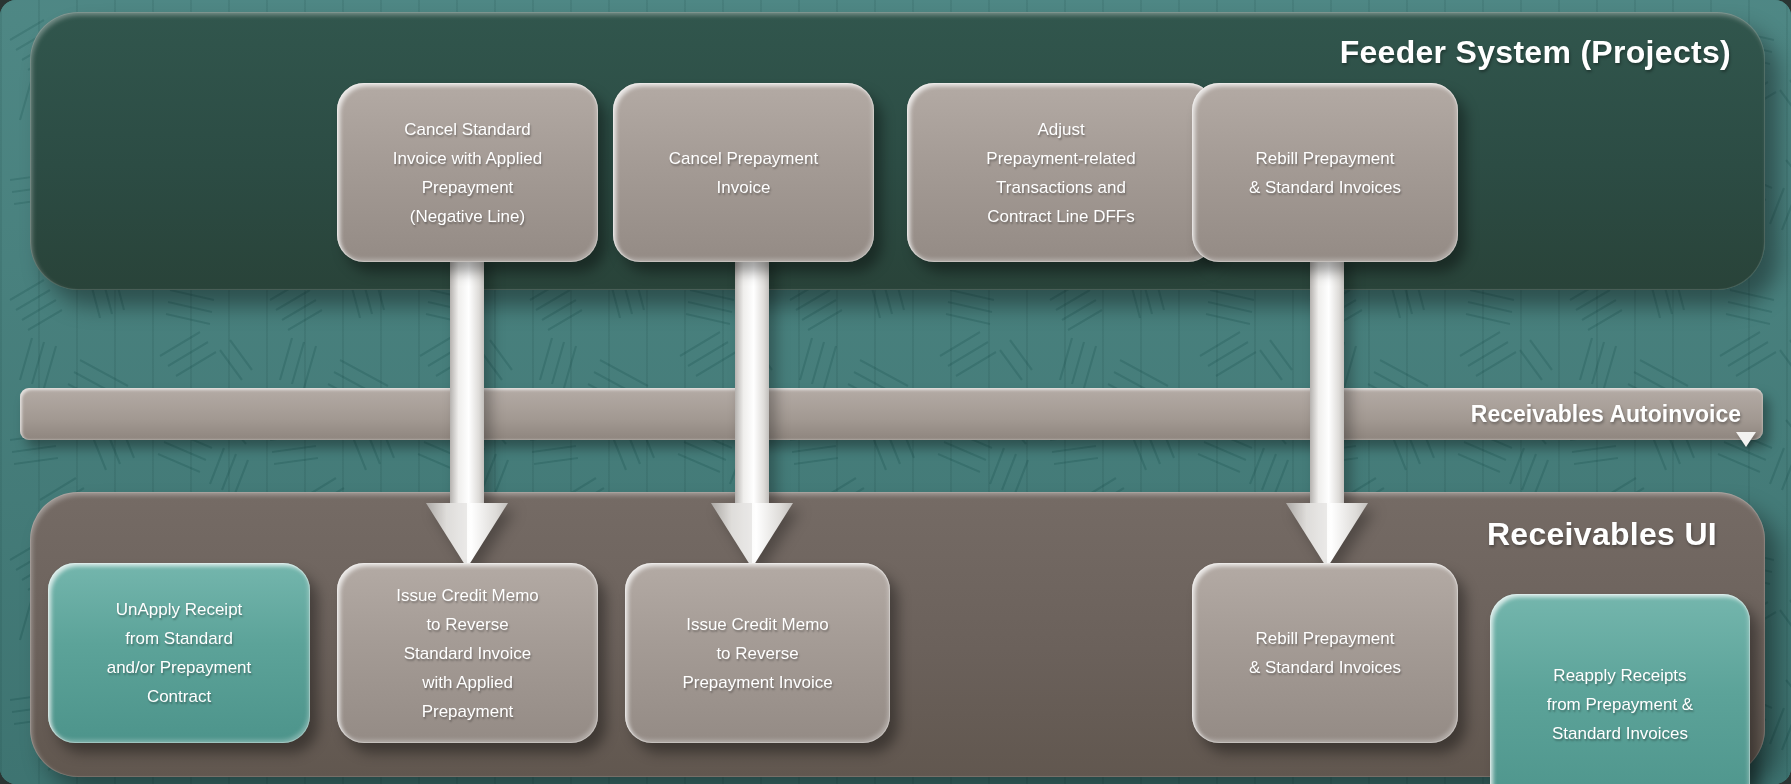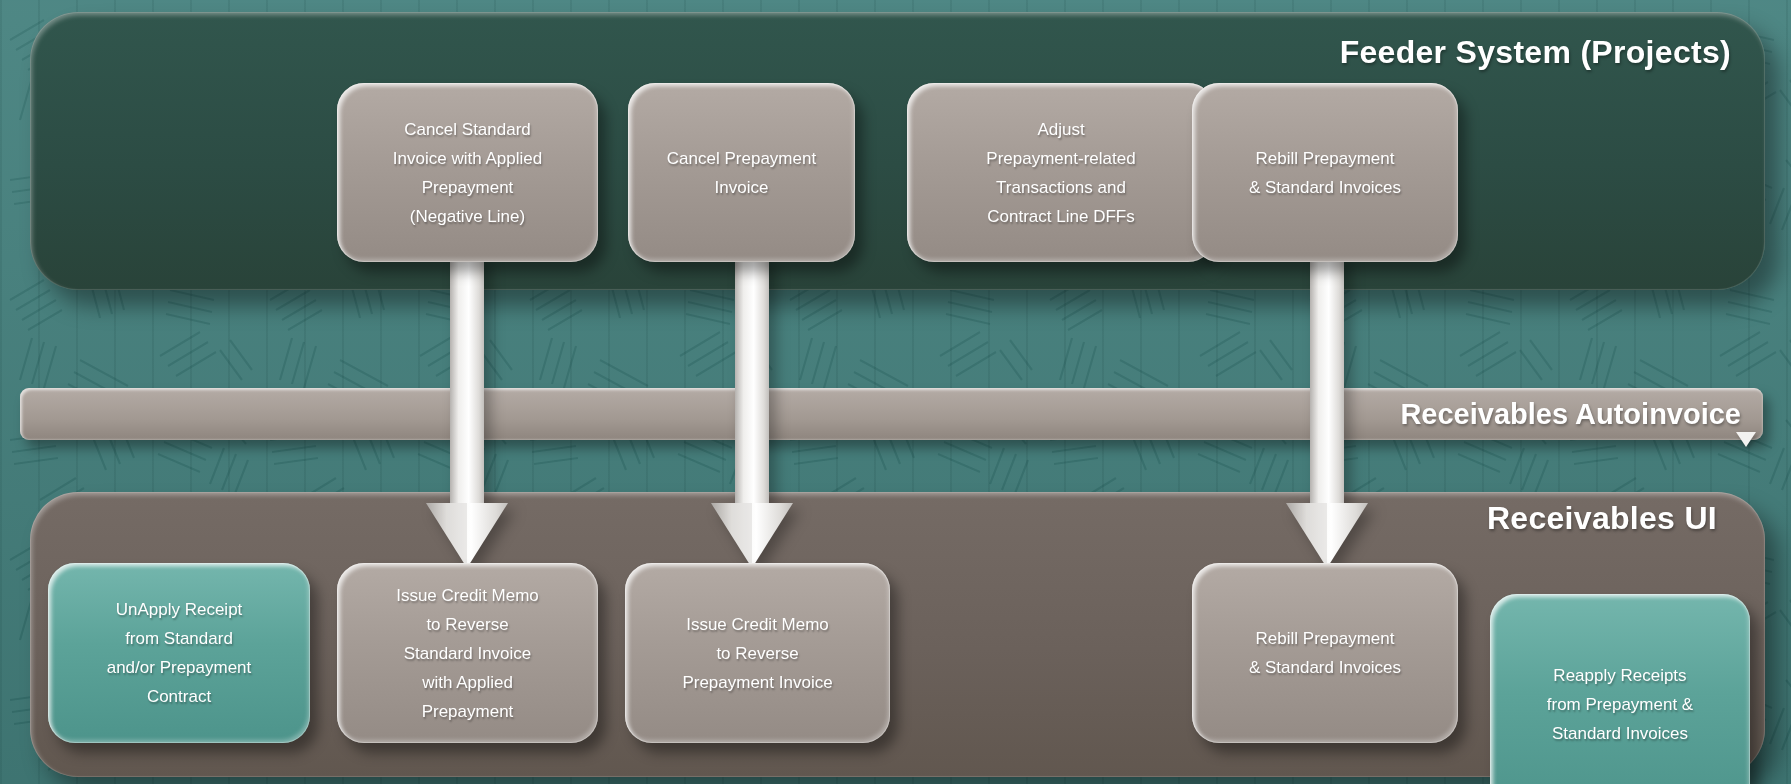--- a/index.html
+++ b/index.html
@@ -2,20 +2,21 @@
 <html><head>
 <meta charset="utf-8">
 <style>
   html,body{margin:0;padding:0;background:#2a3533;}
   .stage{
     position:relative;
     width:1791px;height:784px;
     overflow:hidden;
     font-family:"Liberation Sans","DejaVu Sans",sans-serif;
     background:#45817e;
+    border-radius:16px;
   }
   
   .bg{position:absolute;inset:0;z-index:0;}
   .bg svg{position:absolute;inset:0;}
   .bg::after{
     content:"";position:absolute;inset:0;
     background:
       repeating-linear-gradient(90deg, rgba(14,52,50,.10) 0 2px, transparent 2px 38px),
       linear-gradient(180deg, rgba(255,255,255,.05), rgba(0,0,0,.10));
   }
@@ -35,34 +36,34 @@
     left:30px;top:492px;width:1735px;height:285px;
     background:linear-gradient(180deg,#756b65 0%,#6b615b 55%,#61574f 100%);
     z-index:1;
   }
   .panel-title{
     position:absolute;right:34px;top:22px;
     color:#ffffff;font-weight:bold;font-size:32px;letter-spacing:.3px;
     text-shadow:1px 2px 3px rgba(0,0,0,.35);
     white-space:nowrap;
   }
-  .panel-receivables .panel-title{right:48px;top:8px;}
+  .panel-receivables .panel-title{right:48px;top:24px;}
   
   .ribbon{
     position:absolute;left:20px;top:388px;width:1743px;height:52px;
     border-radius:9px;
     background:linear-gradient(180deg,#b4aba5 0%,#a29992 60%,#8e857e 100%);
     box-shadow: inset 2px 2px 3px rgba(255,255,255,.65),
                 inset -1px -1px 2px rgba(255,255,255,.25),
                 6px 8px 12px rgba(0,0,0,.35);
     z-index:2;
   }
   .ribbon-label{
     position:absolute;right:22px;top:0;height:52px;line-height:52px;
-    color:#fff;font-weight:bold;font-size:29px;
+    color:#fff;font-weight:bold;font-size:23px;
     text-shadow:1px 2px 3px rgba(0,0,0,.35);
     white-space:nowrap;
   }
   .ribbon-fold{
     position:absolute;left:1736px;top:432px;width:0;height:0;
     border-left:10px solid transparent;border-right:10px solid transparent;
     border-top:15px solid #f3f2f0;
     filter:drop-shadow(2px 3px 2px rgba(0,0,0,.25));
     z-index:3;
   }
@@ -158,21 +159,21 @@
     <rect x="28" y="0" width="34" height="252" fill="url(#shaftGrad)"></rect>
     <polygon points="4,248 86,248 45,313" fill="url(#shaftGrad)"></polygon>
     <polygon points="4,248 45,248 45,313" fill="#6b615b" opacity="0.12"></polygon>
   </svg>
 
   <div class="row-top">
     <div class="node node-gray" style="left:337px;width:261px">Cancel Standard
 Invoice with Applied
 Prepayment
 (Negative Line)</div>
-    <div class="node node-gray" style="left:628px;width:227px">Cancel Prepayment
+    <div class="node node-gray" style="left:613px;width:261px">Cancel Prepayment
 Invoice</div>
     <div class="node node-gray" style="left:907px;width:308px">Adjust
 Prepayment-related
 Transactions and
 Contract Line DFFs</div>
     <div class="node node-gray" style="left:1192px;width:266px">Rebill Prepayment
 &amp; Standard Invoices</div>
   </div>
 
   <div>

